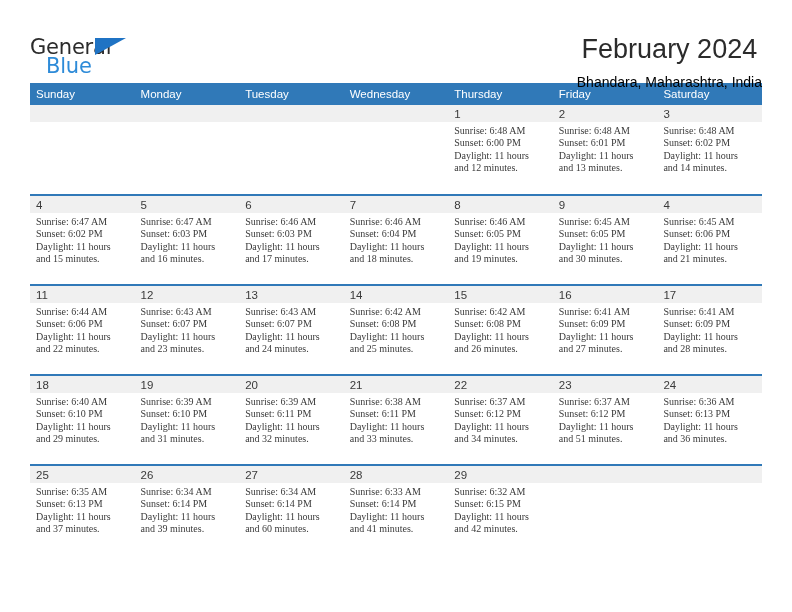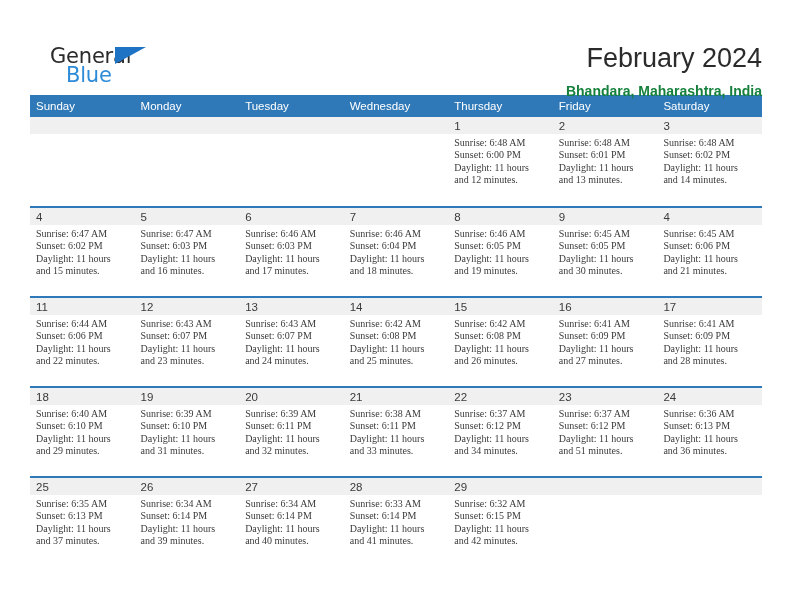--- a/index.html
+++ b/index.html
@@ -21,22 +21,21 @@
     position: relative;
     padding: 0 30px;
   }
 
   
   .header {
     height: 74px;
     display: flex;
     align-items: flex-start;
     justify-content: space-between;
-    padding-top: 44px;
-    margin-left: 20px;
+    padding-top: 35px;
   }
   .logo {
     position: relative;
     width: 120px;
     height: 48px;
     user-select: none;
   }
   .logo-general {
     position: absolute;
     left: 0;
@@ -58,43 +57,42 @@
   .logo-blue {
     position: absolute;
     left: 16px;
     top: 19px;
     font-size: 21px;
     letter-spacing: -0.2px;
     color: #2e8bd8;
     font-family: "DejaVu Sans", sans-serif;
   }
   .title-wrap {
-    text-align: right;
+    text-align: center;
     padding-top: 0px;
   }
   .cal-title {
     font-size: 27px;
     color: #2b2b2b;
     font-weight: normal;
     line-height: 1.1;
     margin: 0;
     letter-spacing: 0px;
   }
   .cal-subtitle {
     font-size: 14px;
-    color: #15803d;
+    color: #000000;
     margin: 10px 0 0 0;
     line-height: 1.1;
-    font-weight: bold;
   }
 
   
   .calendar {
     width: 732px;
-    margin-top: 21px;
+    margin-top: 9px;
     border-collapse: collapse;
     table-layout: fixed;
   }
   .calendar th {
     background: #3079b8;
     color: #ffffff;
     font-weight: normal;
     font-size: 11.5px;
     text-align: left;
     padding: 5px 0 5px 6px;
@@ -488,21 +486,21 @@
               </div>
             </div>
           </td>
           <td>
             <div class="daycell">
               <div class="daynum-band">27</div>
               <div class="dayinfo">
                 <div>Sunrise: 6:34 AM</div>
                 <div>Sunset: 6:14 PM</div>
                 <div>Daylight: 11 hours</div>
-                <div>and 40 minutes.</div>
+                <div>and 60 minutes.</div>
               </div>
             </div>
           </td>
           <td>
             <div class="daycell">
               <div class="daynum-band">28</div>
               <div class="dayinfo">
                 <div>Sunrise: 6:33 AM</div>
                 <div>Sunset: 6:14 PM</div>
                 <div>Daylight: 11 hours</div>

